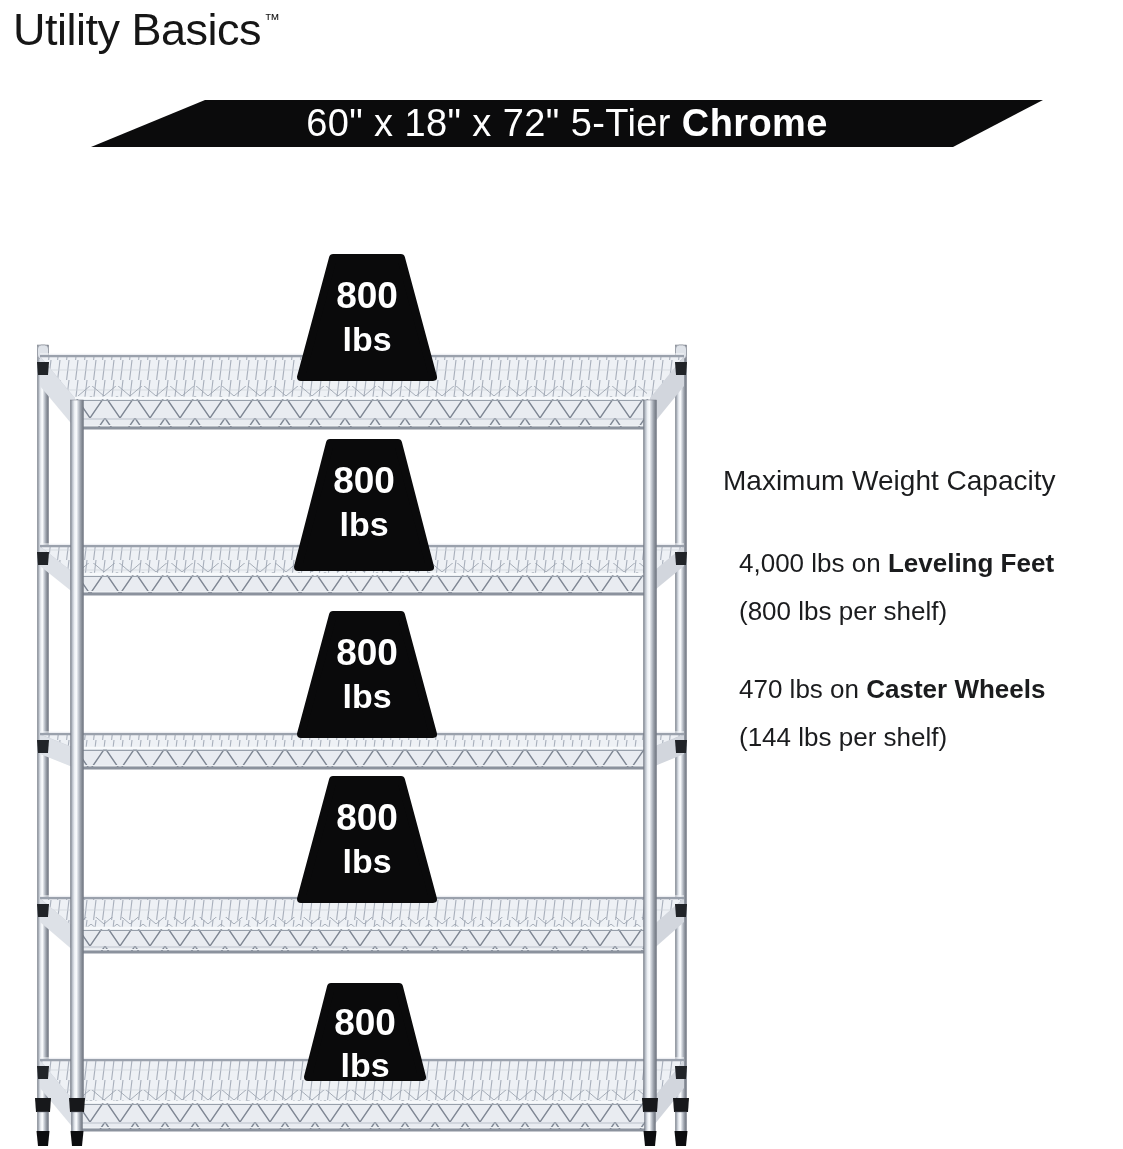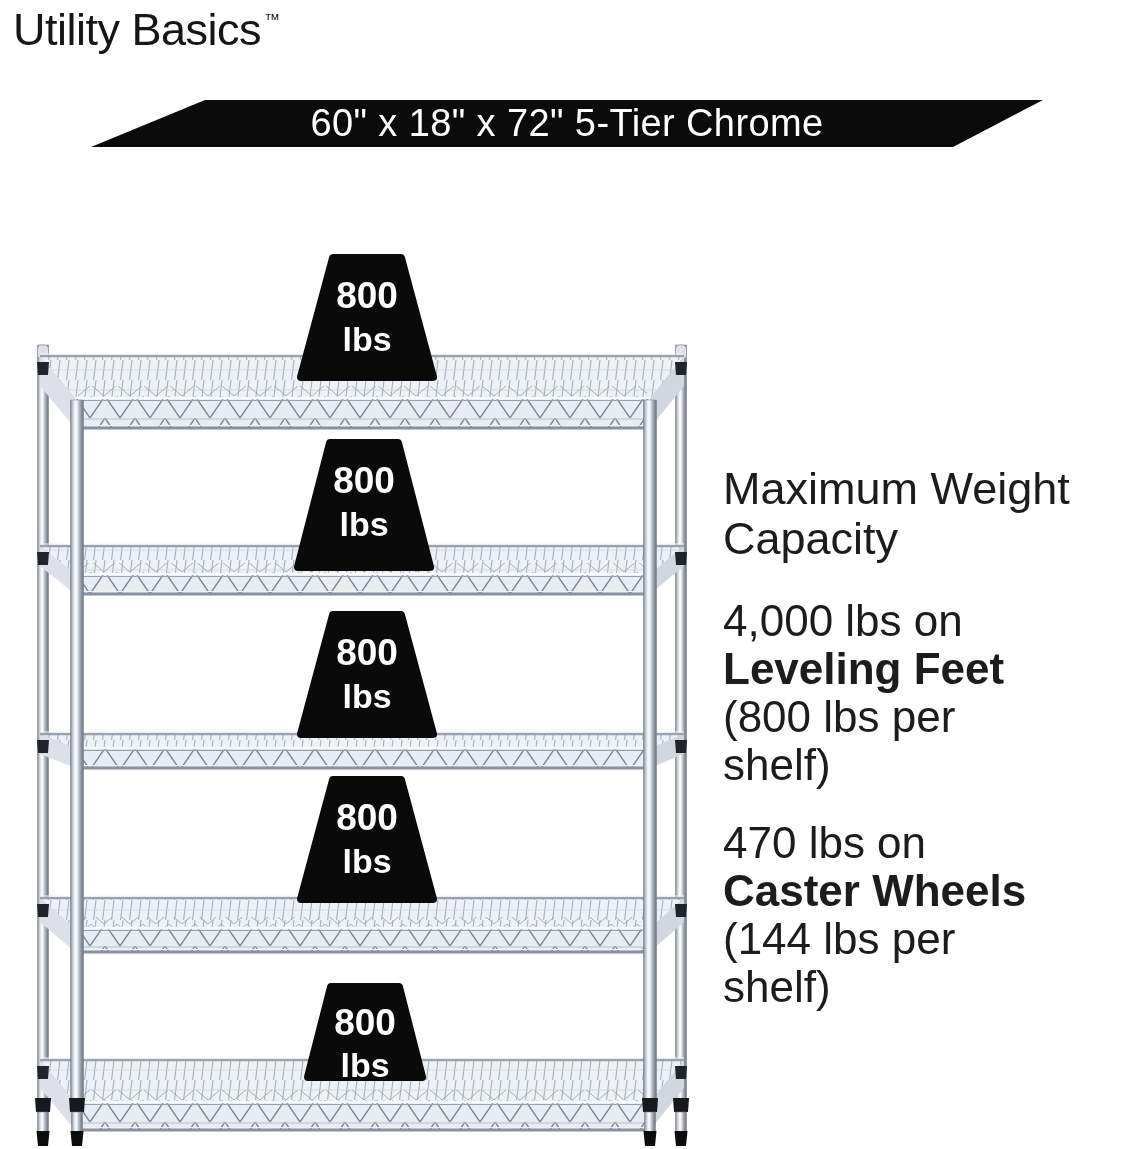--- a/index.html
+++ b/index.html
@@ -11,26 +11,26 @@
   .logo{position:absolute;left:13px;top:4px;font-size:45px;font-weight:400;
         color:#161616;letter-spacing:-0.5px;}
   .logo sup{font-size:16px;font-weight:400;position:relative;top:-4px;margin-left:3px;}
 
   
   .banner{position:absolute;left:91px;top:100px;width:952px;height:47px;
           background:#0b0b0c;color:#ffffff;
           clip-path:polygon(114px 0,952px 0,862px 100%,0 100%);
           display:flex;align-items:center;justify-content:center;
           font-size:38px;font-weight:500;letter-spacing:0.4px;white-space:pre;}
-  .banner .bold{font-weight:400;}
+  .banner .bold{font-weight:700;}
 
   
   .specs{position:absolute;left:723px;top:452px;width:352px;color:#1b1c1e;}
-  .specs h2{font-size:45px;line-height:50px;font-weight:500;margin:12px 0 33px 0;}
-  .specs p{font-size:44px;line-height:48px;font-weight:400;margin:0 0 30px 0;}
+  .specs h2{font-size:28px;line-height:50px;font-weight:500;margin:4px 0 33px 0;}
+  .specs p{font-size:26px;line-height:48px;font-weight:400;margin:0 0 30px 16px;}
   .specs strong{font-weight:700;}
 
   
   .rack-svg{position:absolute;left:0;top:0;width:1123px;height:1149px;}
   .rack-svg text{font-family:"Liberation Sans",sans-serif;font-weight:700;
                  fill:#ffffff;text-anchor:middle;}
   .wval{font-size:37px;}
   .wunit{font-size:34px;}
 </style>
 </head>

